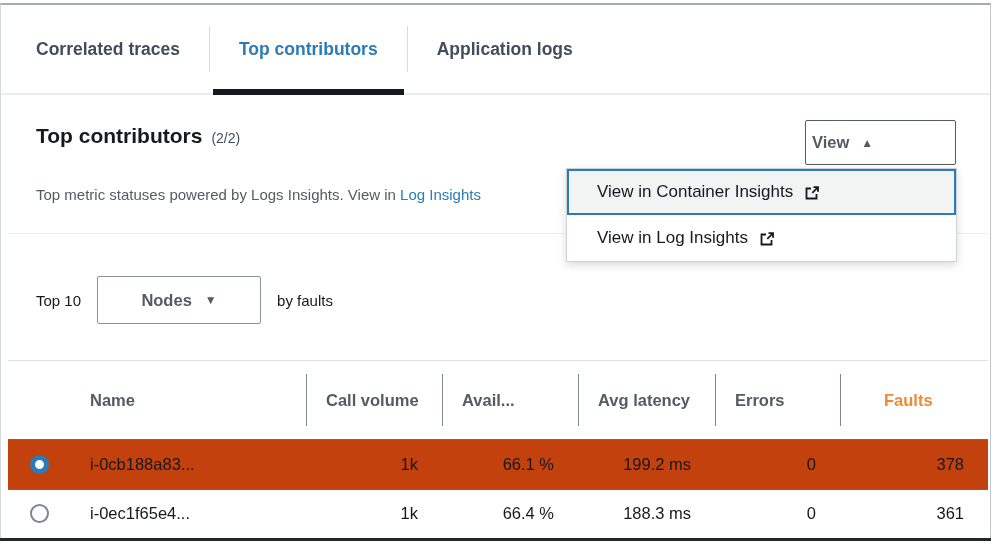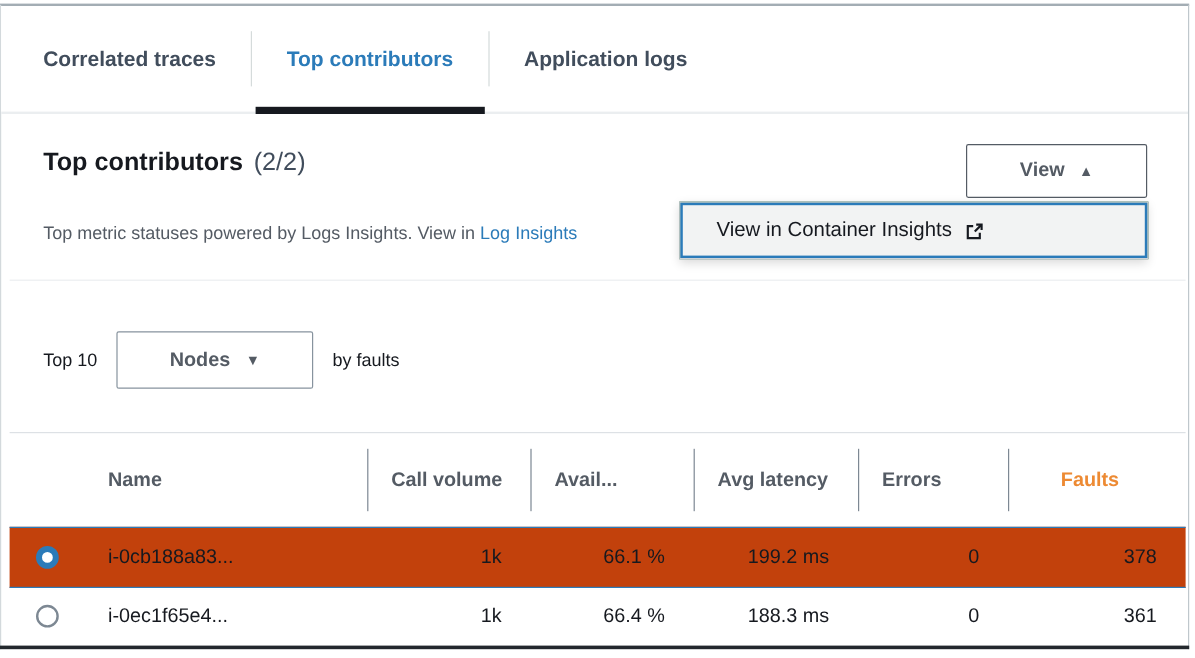--- a/index.html
+++ b/index.html
@@ -19,31 +19,31 @@
   .tab{position:relative;display:flex;align-items:center;font-size:17.5px;font-weight:700;
        color:#414d5c;padding:0 29px;cursor:pointer;}
   .tab.first{padding-left:35px;}
   .tab.active{color:#2b7bb9;}
   .tab.active .underline{position:absolute;left:3px;right:3px;bottom:-2px;height:6px;background:#16191f;}
   .tab-sep{width:1px;background:#d5dbdb;margin:21px 0;}
 
   
   .title-row{top:124px;left:36px;display:flex;align-items:baseline;gap:9px;}
   .title{font-size:21px;font-weight:700;color:#16191f;}
-  .title-count{font-size:21px;font-weight:400;color:#414d5c;}
+  .title-count{font-size:14px;font-weight:400;color:#414d5c;}
   .view-btn{top:120px;left:805px;width:151px;height:45px;box-sizing:border-box;
             border:1px solid #545b64;border-radius:2px;background:#fff;
-            display:flex;align-items:center;justify-content:center;gap:12px;
+            display:flex;align-items:center;justify-content:flex-start;gap:12px;
             font-size:16.5px;font-weight:700;color:#545b64;cursor:pointer;}
   .caret{font-size:12px;color:#545b64;}
   .desc{top:186px;left:36px;font-size:15px;color:#545b64;white-space:nowrap;}
   .desc a{color:#2b7bb9;text-decoration:none;cursor:pointer;}
 
   
-  .menu{top:168px;left:566px;width:391px;background:#14532d;border:1px solid #ccd3d9;
+  .menu{top:168px;left:566px;width:391px;background:#0ea5e9;border:1px solid #ccd3d9;
         box-shadow:0 3px 8px rgba(0,0,0,.15);box-sizing:border-box;z-index:5;}
   .menu-item{height:46px;display:flex;align-items:center;gap:11px;padding:0 18px 0 30px;
              font-size:17px;color:#16191f;cursor:pointer;background:#fff;}
   .menu-item.highlighted{background:#f2f3f3;outline:2px solid #2b7bb9;outline-offset:-2px;}
   .ext-icon{width:16px;height:16px;flex:0 0 auto;margin-top:1px;}
 
   
   .hr{top:233px;left:8px;width:980px;height:1px;background:#ebeef0;}
 
   
@@ -118,20 +118,28 @@
 
 <div class="abs menu">
   <div class="menu-item highlighted">
     <span>View in Container Insights</span>
     <svg class="ext-icon" viewBox="0 0 16 16">
       <path d="M12.5 9v4.5h-10v-10H7" fill="none" stroke="#16191f" stroke-width="1.8"></path>
       <path d="M9.5 2.2H14v4.5" fill="none" stroke="#16191f" stroke-width="1.8"></path>
       <path d="M13.6 2.6L8.3 7.9" fill="none" stroke="#16191f" stroke-width="1.8"></path>
     </svg>
   </div>
+  <div class="menu-item">
+    <span>View in Log Insights</span>
+    <svg class="ext-icon" viewBox="0 0 16 16">
+      <path d="M12.5 9v4.5h-10v-10H7" fill="none" stroke="#16191f" stroke-width="1.8"></path>
+      <path d="M9.5 2.2H14v4.5" fill="none" stroke="#16191f" stroke-width="1.8"></path>
+      <path d="M13.6 2.6L8.3 7.9" fill="none" stroke="#16191f" stroke-width="1.8"></path>
+    </svg>
+  </div>
 </div>
 
 <div class="abs hr"></div>
 
 <div class="abs selector">
   <span class="sel-text">Top 10</span>
   <button class="nodes-btn">
     <span>Nodes</span>
     <span class="caret">▼</span>
   </button>

